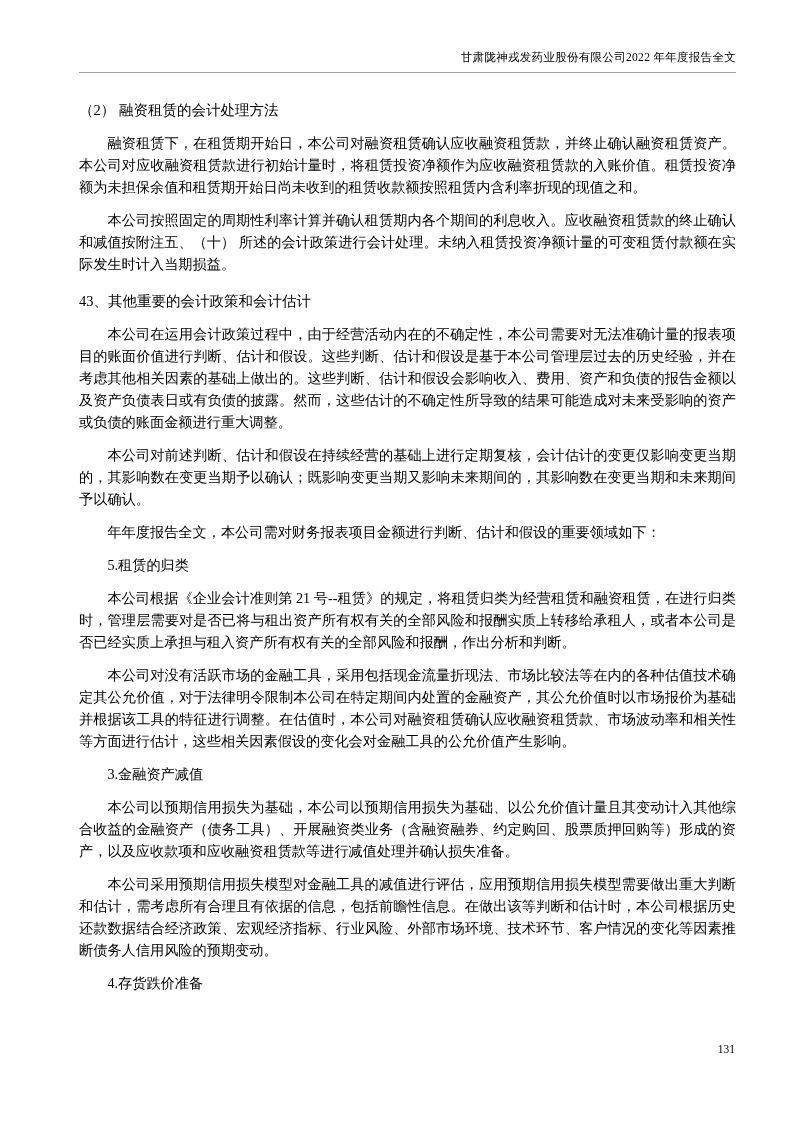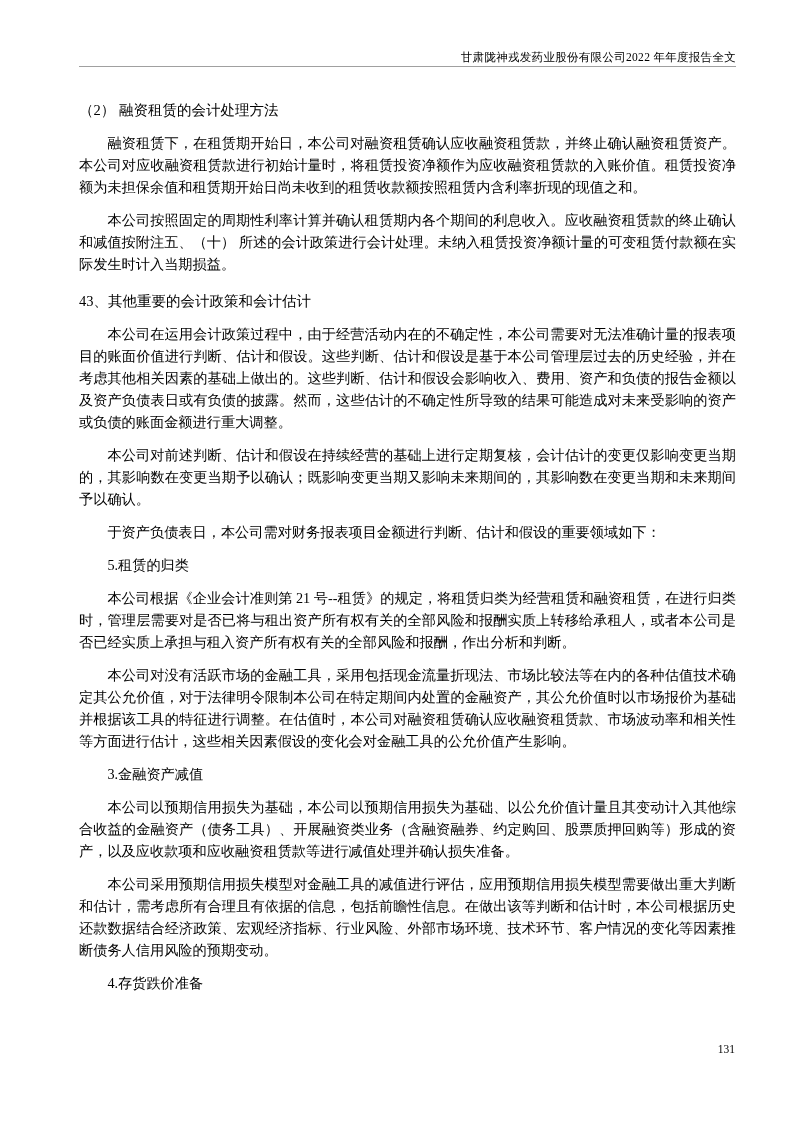--- a/index.html
+++ b/index.html
@@ -15,21 +15,21 @@
   }
   .header {
     position: absolute;
     top: 50px;
     left: 79px;
     width: 657px;
     text-align: right;
     font-size: 11.5px;
     letter-spacing: 0.3px;
     color: #000;
-    padding-bottom: 1px;
+    padding-bottom: 7px;
     border-bottom: 1px solid #a0a0a0;
   }
   .content {
     position: absolute;
     top: 84px;
     left: 79px;
     width: 657px;
   }
   .heading {
     font-size: 14.5px;
@@ -63,21 +63,21 @@
     <span>甘肃陇神戎发药业股份有限公司2022 年年度报告全文</span>
   </div>
 
   <div class="content">
     <h3 class="heading">（2） 融资租赁的会计处理方法</h3>
     <p class="para">融资租赁下，在租赁期开始日，本公司对融资租赁确认应收融资租赁款，并终止确认融资租赁资产。本公司对应收融资租赁款进行初始计量时，将租赁投资净额作为应收融资租赁款的入账价值。租赁投资净额为未担保余值和租赁期开始日尚未收到的租赁收款额按照租赁内含利率折现的现值之和。</p>
     <p class="para">本公司按照固定的周期性利率计算并确认租赁期内各个期间的利息收入。应收融资租赁款的终止确认和减值按附注五、（十） 所述的会计政策进行会计处理。未纳入租赁投资净额计量的可变租赁付款额在实际发生时计入当期损益。</p>
     <h3 class="heading">43、其他重要的会计政策和会计估计</h3>
     <p class="para">本公司在运用会计政策过程中，由于经营活动内在的不确定性，本公司需要对无法准确计量的报表项目的账面价值进行判断、估计和假设。这些判断、估计和假设是基于本公司管理层过去的历史经验，并在考虑其他相关因素的基础上做出的。这些判断、估计和假设会影响收入、费用、资产和负债的报告金额以及资产负债表日或有负债的披露。然而，这些估计的不确定性所导致的结果可能造成对未来受影响的资产或负债的账面金额进行重大调整。</p>
     <p class="para">本公司对前述判断、估计和假设在持续经营的基础上进行定期复核，会计估计的变更仅影响变更当期的，其影响数在变更当期予以确认；既影响变更当期又影响未来期间的，其影响数在变更当期和未来期间予以确认。</p>
-    <p class="para">于资产负债表日，本公司需对财务报表项目金额进行判断、估计和假设的重要领域如下：</p>
+    <p class="para">年年度报告全文，本公司需对财务报表项目金额进行判断、估计和假设的重要领域如下：</p>
     <p class="para">5.租赁的归类</p>
     <p class="para">本公司根据《企业会计准则第 21 号--租赁》的规定，将租赁归类为经营租赁和融资租赁，在进行归类时，管理层需要对是否已将与租出资产所有权有关的全部风险和报酬实质上转移给承租人，或者本公司是否已经实质上承担与租入资产所有权有关的全部风险和报酬，作出分析和判断。</p>
     <p class="para">本公司对没有活跃市场的金融工具，采用包括现金流量折现法、市场比较法等在内的各种估值技术确定其公允价值，对于法律明令限制本公司在特定期间内处置的金融资产，其公允价值时以市场报价为基础并根据该工具的特征进行调整。在估值时，本公司对融资租赁确认应收融资租赁款、市场波动率和相关性等方面进行估计，这些相关因素假设的变化会对金融工具的公允价值产生影响。</p>
     <p class="para">3.金融资产减值</p>
     <p class="para">本公司以预期信用损失为基础，本公司以预期信用损失为基础、以公允价值计量且其变动计入其他综合收益的金融资产（债务工具）、开展融资类业务（含融资融券、约定购回、股票质押回购等）形成的资产，以及应收款项和应收融资租赁款等进行减值处理并确认损失准备。</p>
     <p class="para">本公司采用预期信用损失模型对金融工具的减值进行评估，应用预期信用损失模型需要做出重大判断和估计，需考虑所有合理且有依据的信息，包括前瞻性信息。在做出该等判断和估计时，本公司根据历史还款数据结合经济政策、宏观经济指标、行业风险、外部市场环境、技术环节、客户情况的变化等因素推断债务人信用风险的预期变动。</p>
     <p class="para">4.存货跌价准备</p>
   </div>
 
   <div class="page-number">131</div>

